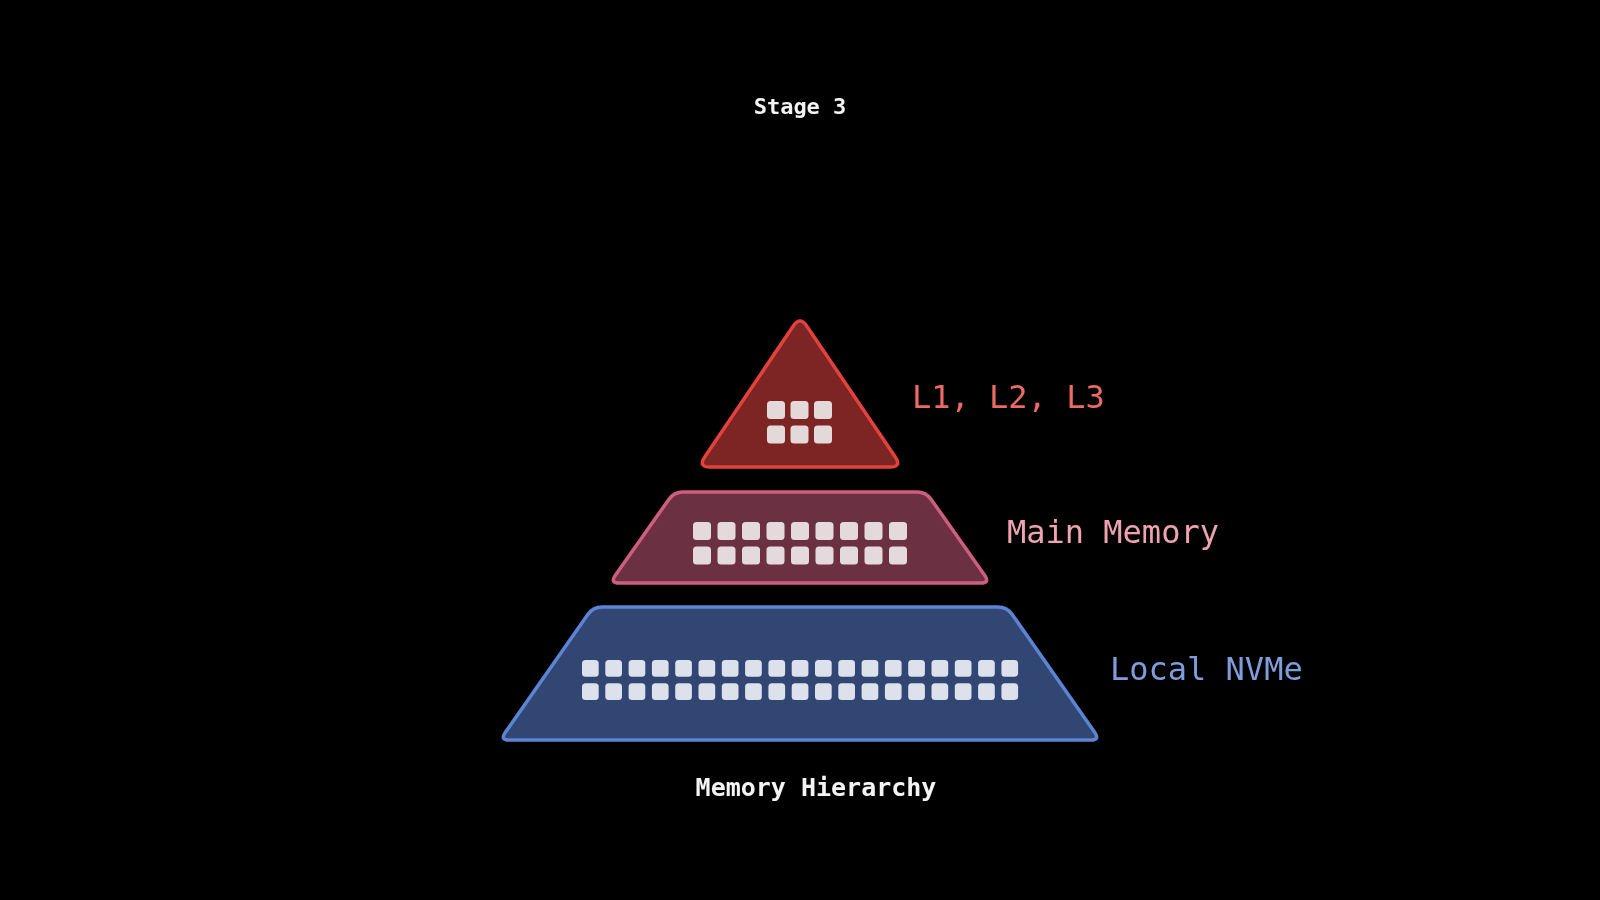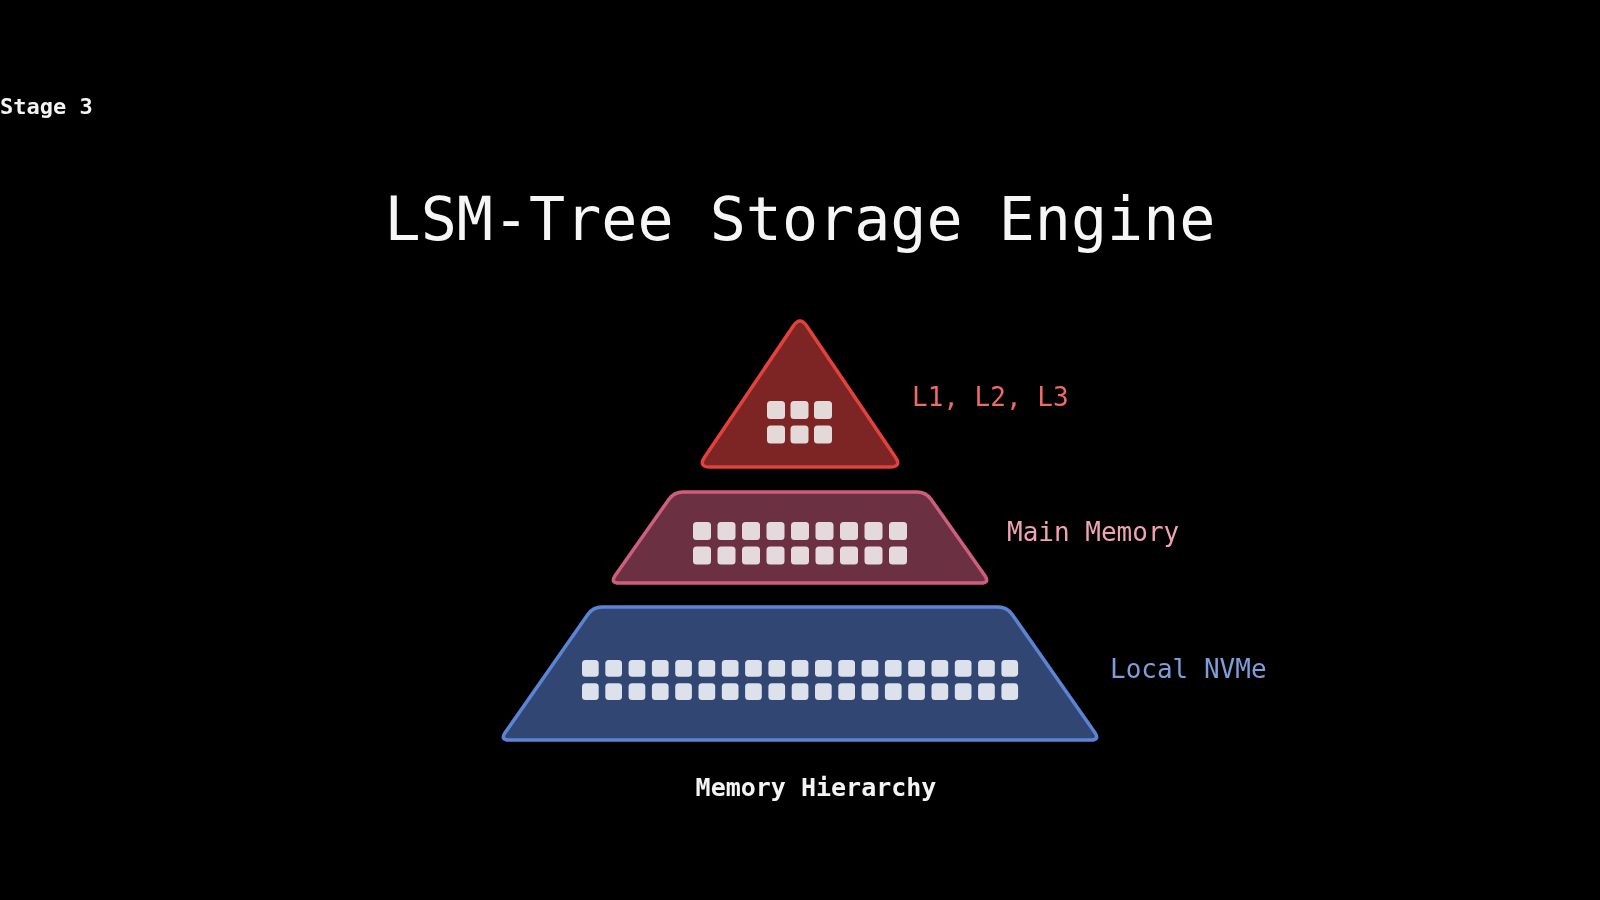--- a/index.html
+++ b/index.html
@@ -9,21 +9,21 @@
     height: 900px;
     background: #000000;
     overflow: hidden;
     font-family: "DejaVu Sans Mono", "Liberation Mono", monospace;
     color: #F4F4F4;
   }
   .stage-label {
     position: absolute;
     top: 94px; left: 0;
     width: 100%;
-    text-align: left;
+    text-align: center;
     font-size: 22px;
     line-height: 25px;
     font-weight: bold;
     color: #F4F4F4;
   }
   .title {
     position: absolute;
     top: 188px; left: 0;
     width: 100%;
     margin: 0;
@@ -36,21 +36,21 @@
   }
   .pyramid-svg {
     position: absolute;
     top: 0; left: 0;
     width: 1600px;
     height: 900px;
   }
   .layer-label {
     position: absolute;
     transform: translateY(-50%);
-    font-size: 26px;
+    font-size: 32px;
     line-height: 30px;
     white-space: nowrap;
   }
   .caption {
     position: absolute;
     top: 773px; left: 16px;
     width: 100%;
     text-align: center;
     font-size: 25px;
     line-height: 29px;
@@ -58,21 +58,20 @@
     color: #F4F4F4;
   }
 </style>
 </head>
 <body>
 
 <div class="stage">
 
   <div class="stage-label">Stage 3</div>
 
-  <h1 class="title">LSM-Tree Storage Engine</h1>
 
   <svg class="pyramid-svg" viewBox="0 0 1600 900">
     <g>
       <path id="shape-0" d="M793.3 325.9 Q800 316 806.7 325.9 L895.3 457.1 Q902 467 890.0 467.0 L710.0 467.0 Q698 467 704.7 457.1 Z" fill="#7D2524" stroke="#E2413C" stroke-width="3.5"></path>
       <g id="grid-0">
           <rect x="767.0" y="401.0" width="18" height="18" rx="3.5" fill="#E3D9D8"></rect>
           <rect x="790.5" y="401.0" width="18" height="18" rx="3.5" fill="#E3D9D8"></rect>
           <rect x="814.0" y="401.0" width="18" height="18" rx="3.5" fill="#E3D9D8"></rect>
           <rect x="767.0" y="425.5" width="18" height="18" rx="3.5" fill="#E3D9D8"></rect>
           <rect x="790.5" y="425.5" width="18" height="18" rx="3.5" fill="#E3D9D8"></rect>

